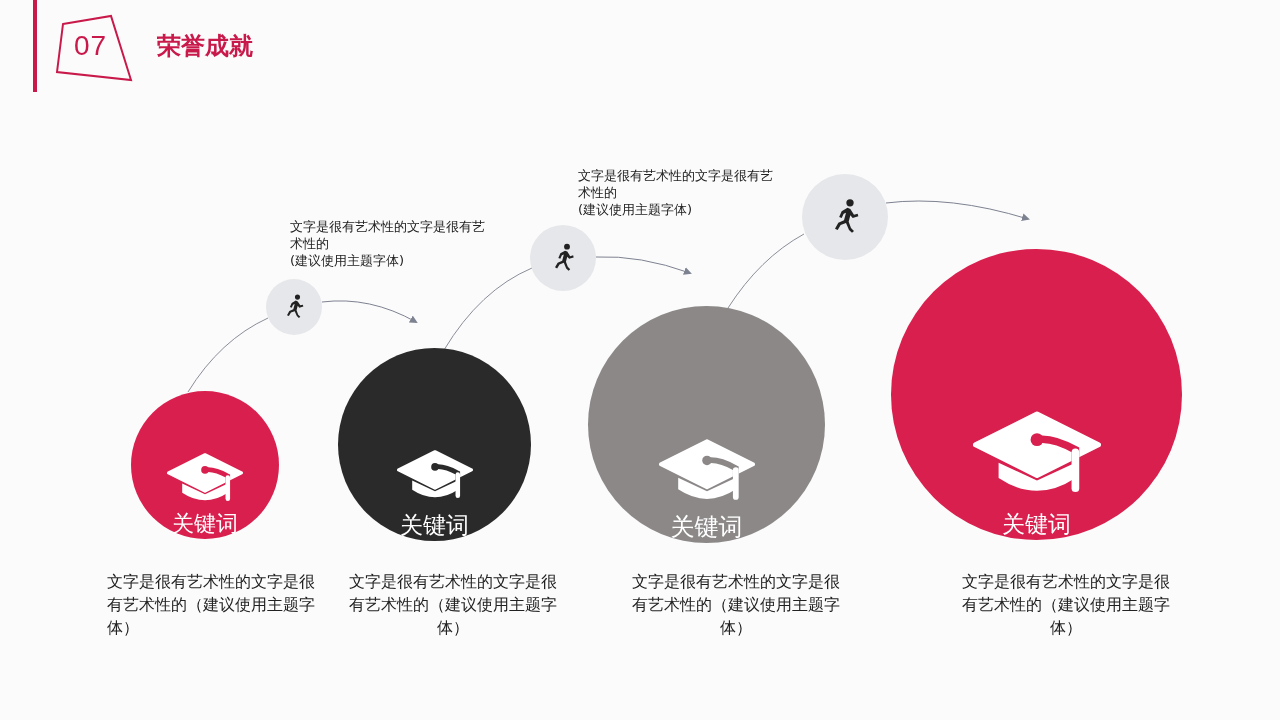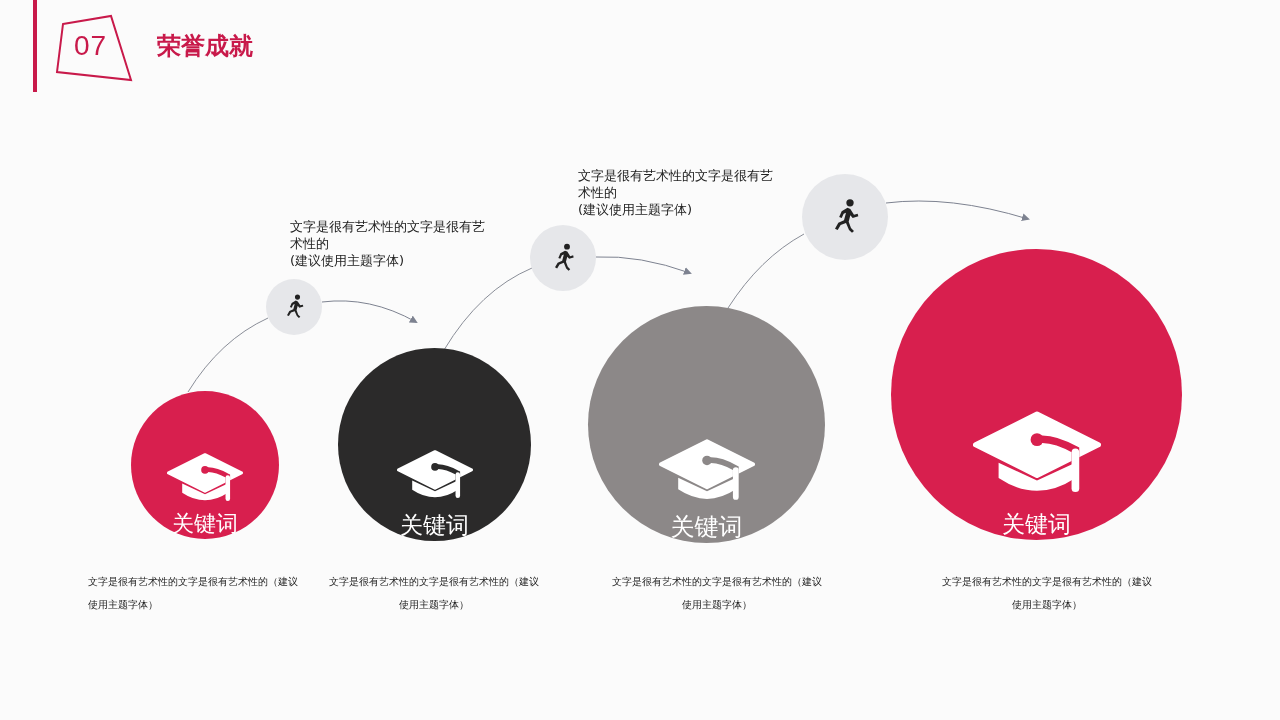--- a/index.html
+++ b/index.html
@@ -22,21 +22,21 @@
   }
   .circle .kw { color:#ffffff; font-family:"DejaVu Sans", sans-serif; }
   .small-circle {
     position:absolute; border-radius:50%; background:#e6e7ea;
     display:flex; align-items:center; justify-content:center;
   }
   .cap-text {
     position:absolute; font-size:13px; color:#222; line-height:17px;
   }
   .desc {
-    position:absolute; font-size:10px; color:#222; line-height:23px;
+    position:absolute; font-size:16px; color:#222; line-height:23px;margin-left:19px;
   }
   .desc.center { text-align:center; }
 </style>
 </head>
 <body>
 
 <div class="abs accent-bar"></div>
 <svg class="abs num-frame" viewBox="0 0 80 70">
   <polygon points="8,10 56,2 76,66 2,58" fill="none" stroke="#c8194a" stroke-width="2"></polygon>
 </svg>

